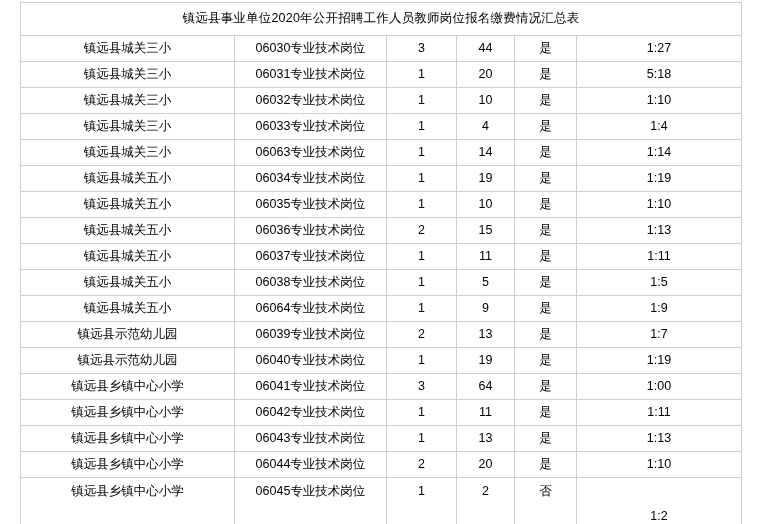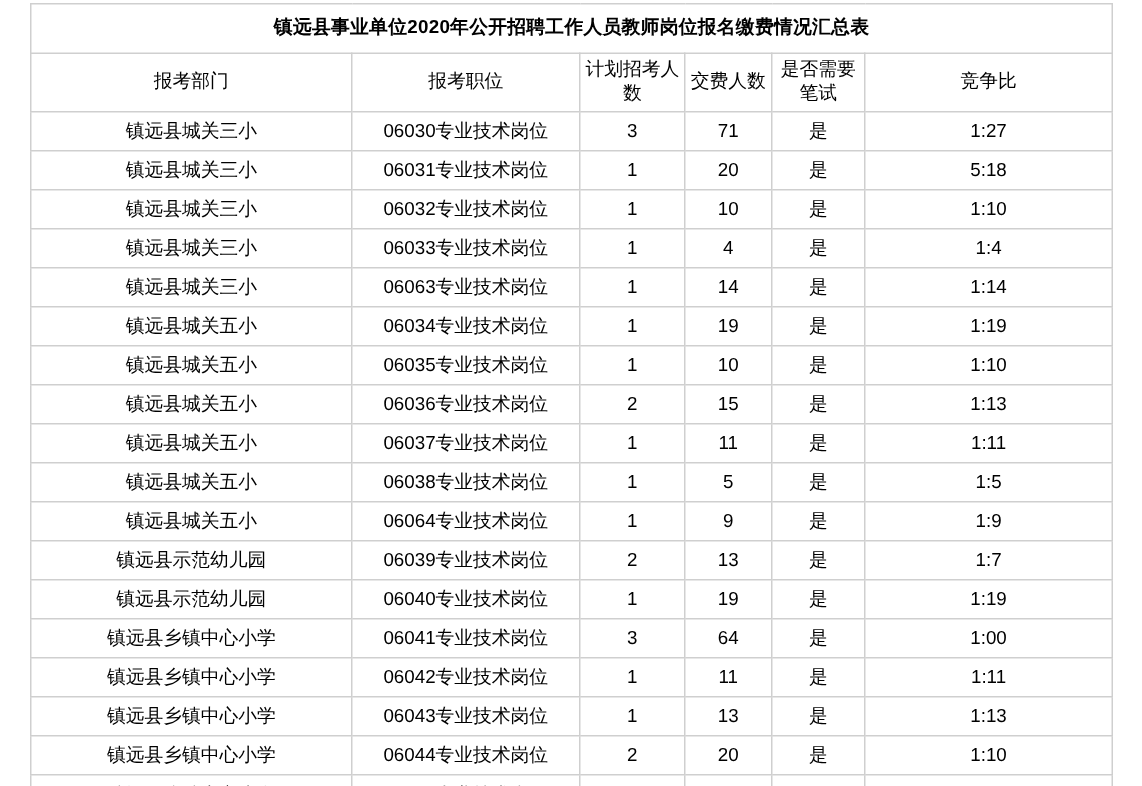--- a/index.html
+++ b/index.html
@@ -30,21 +30,21 @@
     font-size: 12.5px;
     text-align: center;
     vertical-align: middle;
     padding: 0;
     color: #000;
     line-height: 1.25;
   }
   td.title-cell {
     height: 32px;
     font-size: 13.5px;
-    font-weight: bold;
+    font-weight: normal;
     letter-spacing: 0.2px;
   }
   td.head-cell {
     height: 38px;
     font-size: 12.5px;
     padding: 2px 4px;
   }
   tr.data-row td {
     height: 25px;
   }
@@ -75,34 +75,26 @@
       <col class="col-pos">
       <col class="col-plan">
       <col class="col-pay">
       <col class="col-exam">
       <col class="col-comp">
     </colgroup>
     <tbody>
       <tr>
         <td class="title-cell" colspan="6">镇远县事业单位2020年公开招聘工作人员教师岗位报名缴费情况汇总表</td>
       </tr>
-      <tr>
-        <td class="head-cell">报考部门</td>
-        <td class="head-cell">报考职位</td>
-        <td class="head-cell">计划招考人数</td>
-        <td class="head-cell">交费人数</td>
-        <td class="head-cell">是否需要笔试</td>
-        <td class="head-cell">竞争比</td>
-      </tr>
 
       <tr class="data-row">
         <td>镇远县城关三小</td>
         <td>06030专业技术岗位</td>
         <td>3</td>
-        <td>71</td>
+        <td>44</td>
         <td>是</td>
         <td>1:27</td>
       </tr>
       <tr class="data-row">
         <td>镇远县城关三小</td>
         <td>06031专业技术岗位</td>
         <td>1</td>
         <td>20</td>
         <td>是</td>
         <td>5:18</td>

